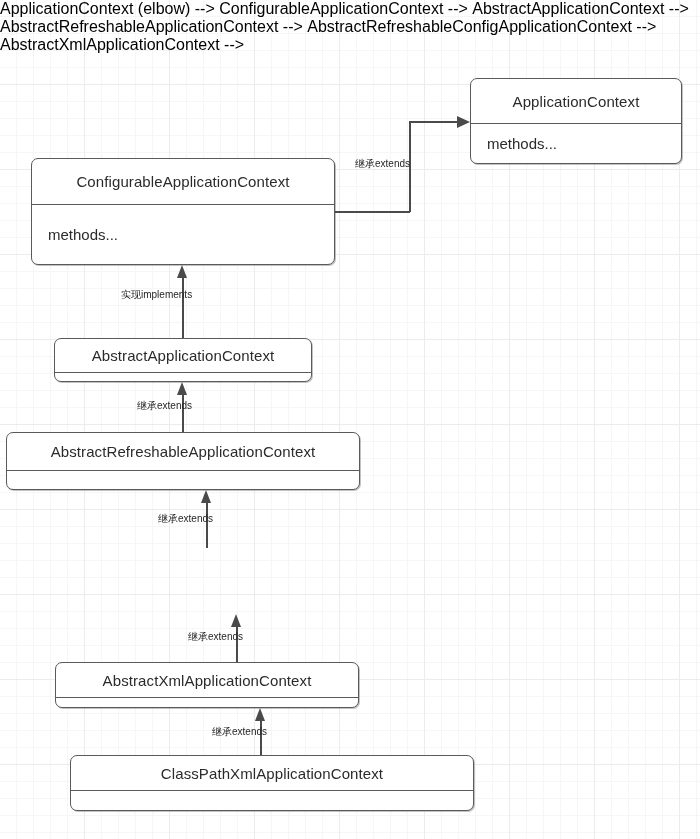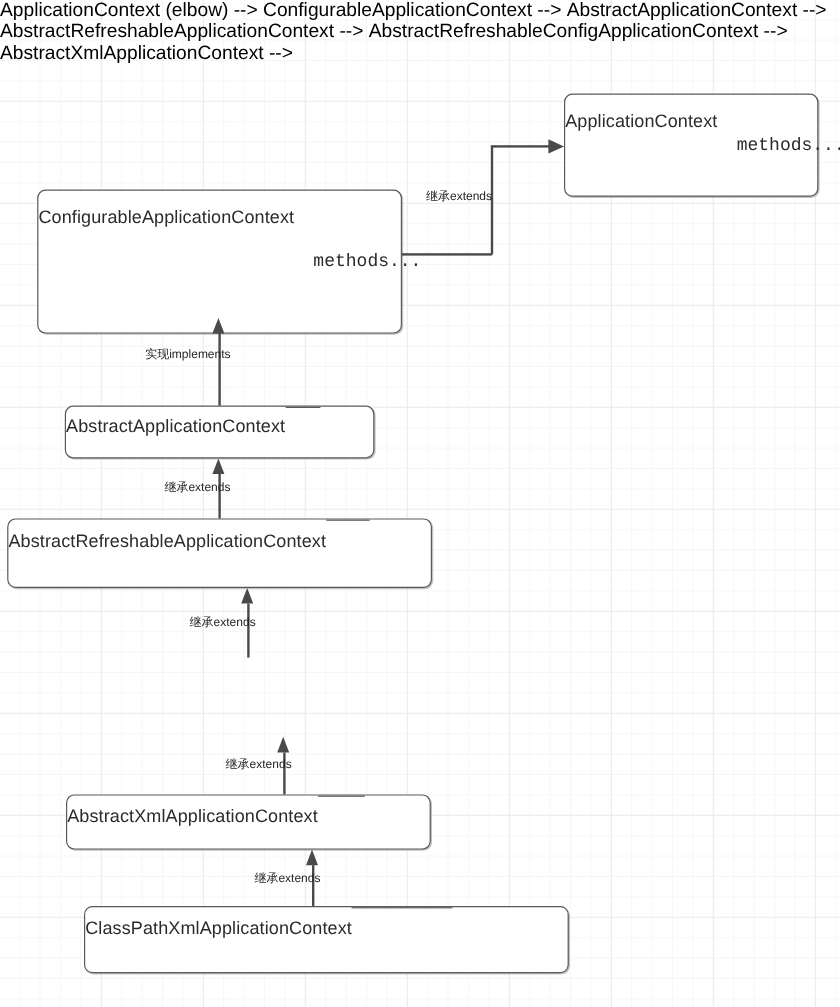--- a/index.html
+++ b/index.html
@@ -55,25 +55,24 @@
   .uml-body {
     box-sizing: border-box;
     width: 100%;
     display: flex;
     align-items: center;
     padding-left: 16px;
     color: #2b2b2b;
     font-size: 15px;
     white-space: nowrap;
     flex: 1 1 auto;
-    font-family: Liberation Mono, monospace;
   }
   .uml-box.stacked {
     display: flex;
-    flex-direction: row;
+    flex-direction: column;
     text-align: right;
   }
 
   
   .conn-line {
     position: absolute;
     background: #4a4a4a;
   }
   .conn-v { width: 1.6px; }
   .conn-h { height: 1.6px; }
@@ -111,21 +110,21 @@
   
 
   
   <div class="uml-box stacked" style="left:470px; top:78px; width:212px; height:86px;">
     <div class="uml-title" style="height:44px;">ApplicationContext</div>
     <div class="uml-sep"></div>
     <div class="uml-body">methods...</div>
   </div>
 
   
-  <div class="uml-box stacked" style="left:31px; top:158px; width:304px; height:120px;">
+  <div class="uml-box stacked" style="left:31px; top:158px; width:304px; height:107px;">
     <div class="uml-title" style="height:45px;">ConfigurableApplicationContext</div>
     <div class="uml-sep"></div>
     <div class="uml-body">methods...</div>
   </div>
 
   
   <div class="uml-box stacked" style="left:6px; top:432px; width:354px; height:58px;">
     <div class="uml-title" style="height:37px;">AbstractRefreshableApplicationContext</div>
     <div class="uml-sep"></div>
     <div class="uml-body"></div>

